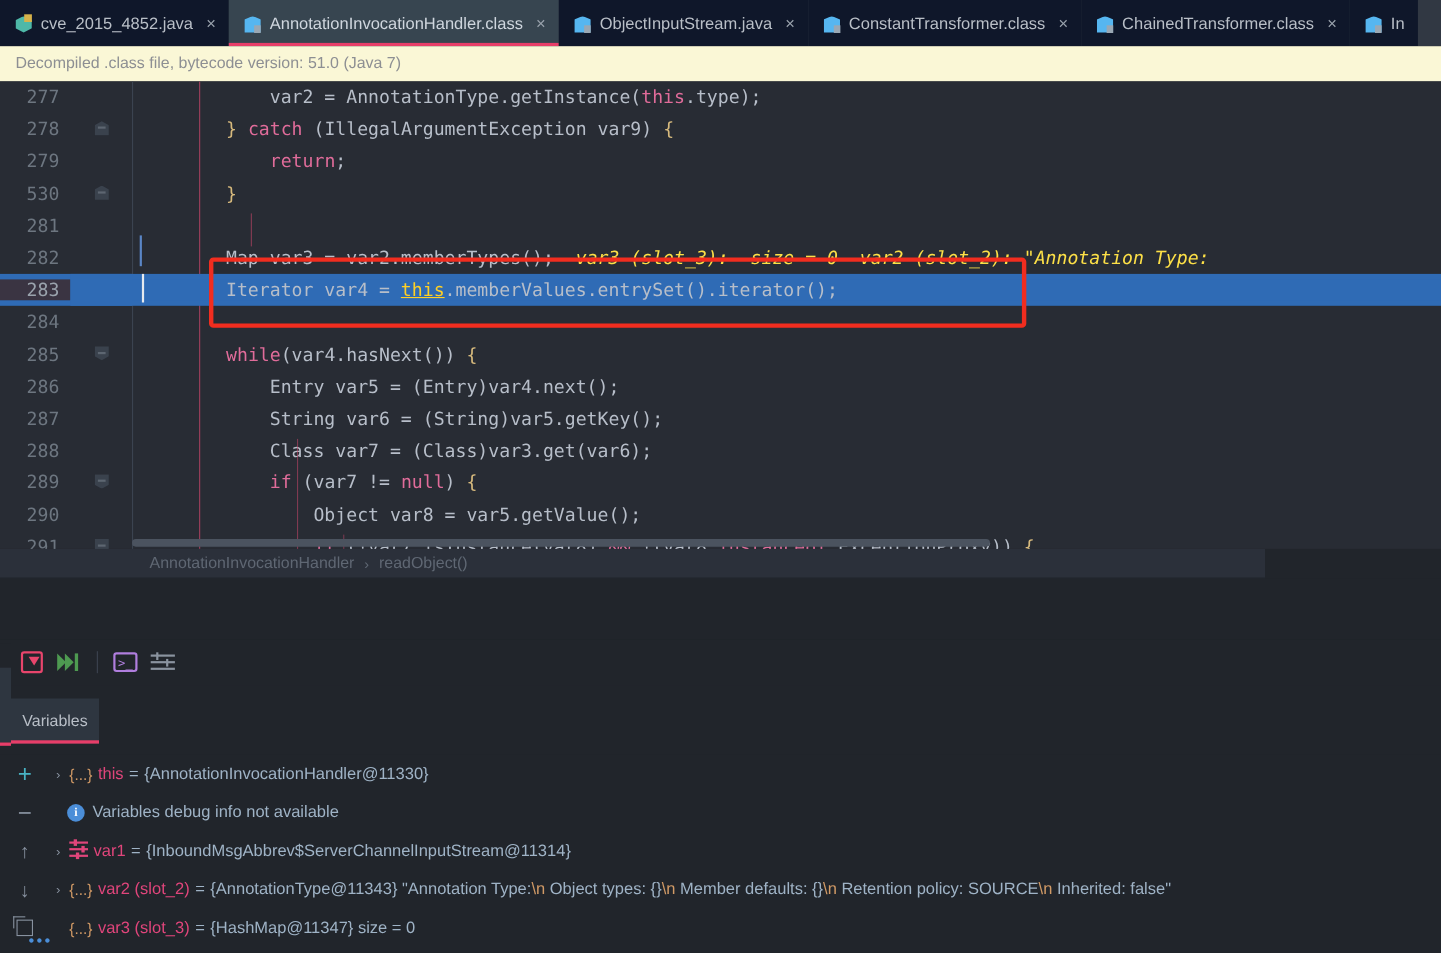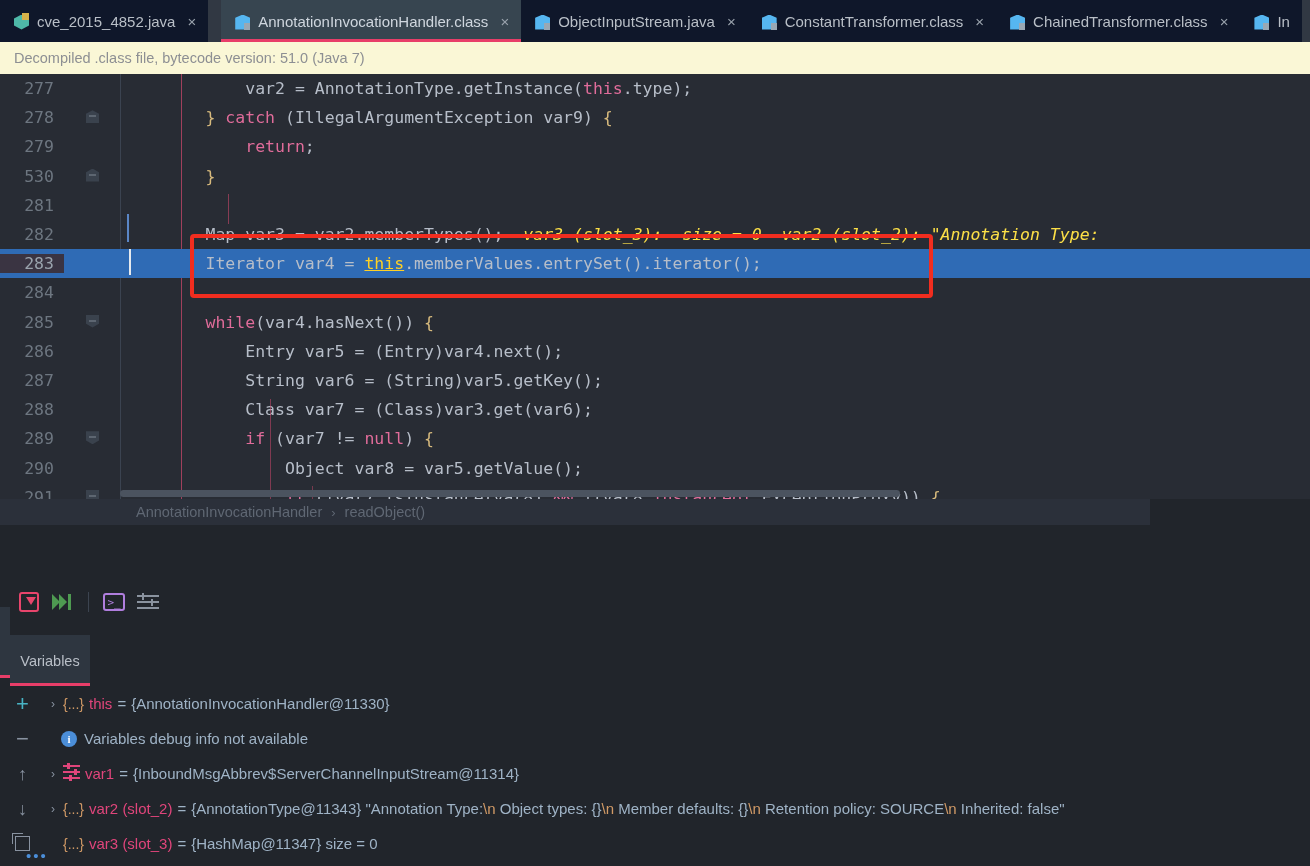--- a/index.html
+++ b/index.html
@@ -15,21 +15,21 @@
   .tabbar{
     position:absolute;left:0;top:0;width:1310px;height:42px;
     background:#313843;display:flex;align-items:stretch;overflow:hidden;
   }
   .tab{
     display:flex;align-items:center;gap:8px;
     padding:0 12px 0 14px;height:42px;position:relative;
     font-size:15px;color:#b9bfc7;white-space:nowrap;box-sizing:border-box;
   }
   .tab.inactive{background:#0f172a;}
-  .tab.active{background:#374550;color:#cfd6de;margin-left:13px;}
+  .tab.active{background:#374550;color:#cfd6de;}
   .tab.active:after{
     content:"";position:absolute;left:0;right:0;bottom:0;height:3px;background:#e83e69;
   }
   .tab .tlabel{font-size:15px;}
   .tab .tclose{
     font-size:15px;color:#9aa3ad;margin-left:4px;line-height:1;
   }
   .ficon{width:15px;height:17px;position:relative;flex:0 0 auto;}
   .ficon .body{
     position:absolute;left:0;top:2px;width:15px;height:15px;
@@ -150,21 +150,21 @@
   .ic-filter span{position:absolute;left:0;height:2px;background:#8a939f;display:block;}
   .ic-filter span:nth-child(1){top:1px;width:22px;}
   .ic-filter span:nth-child(2){top:7px;width:22px;}
   .ic-filter span:nth-child(3){top:13px;width:22px;}
   .ic-filter i{position:absolute;width:2px;height:7px;background:#8a939f;display:block;}
   .ic-filter i:nth-of-type(1){left:5px;top:-1px;}
   .ic-filter i:nth-of-type(2){left:14px;top:5px;}
 
   
   .vartab{
-    position:absolute;left:10px;top:635px;width:80px;height:51px;
+    position:absolute;left:10px;top:635px;width:80px;height:41px;
     background:#2e3640;display:flex;align-items:center;justify-content:center;
   }
   .vartab .vlabel{font-size:14.5px;color:#b9bfc7;}
   .vartab:after{content:"";position:absolute;left:0;right:0;bottom:0;height:3px;background:#e83e69;}
 
   
   .vartree{
     position:absolute;left:0;top:686px;width:1310px;height:180px;background:#21252b;
   }
   .vrow{

